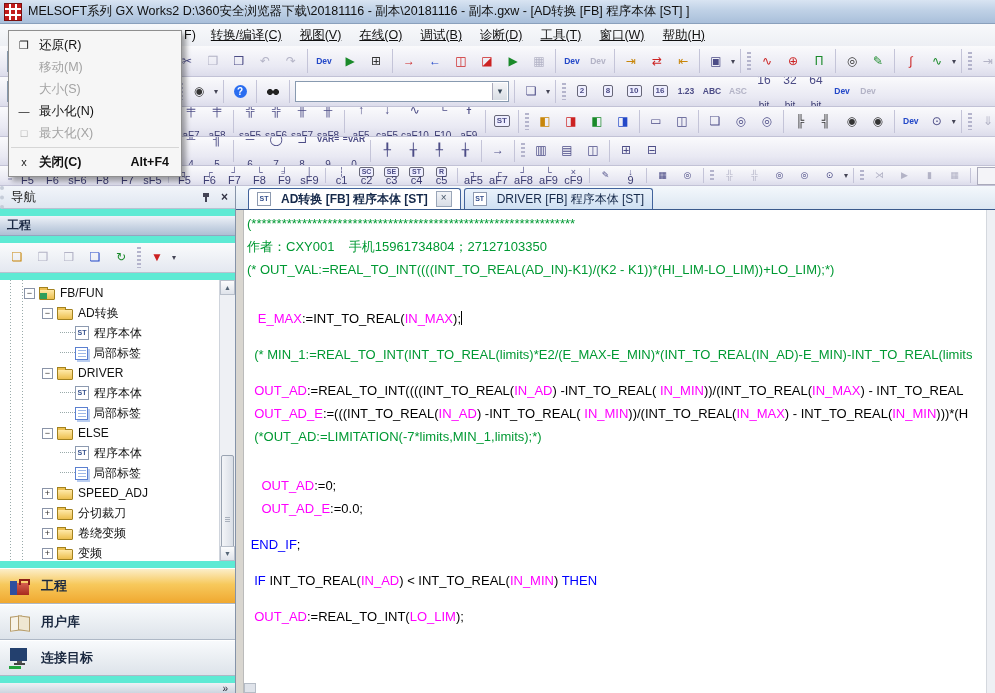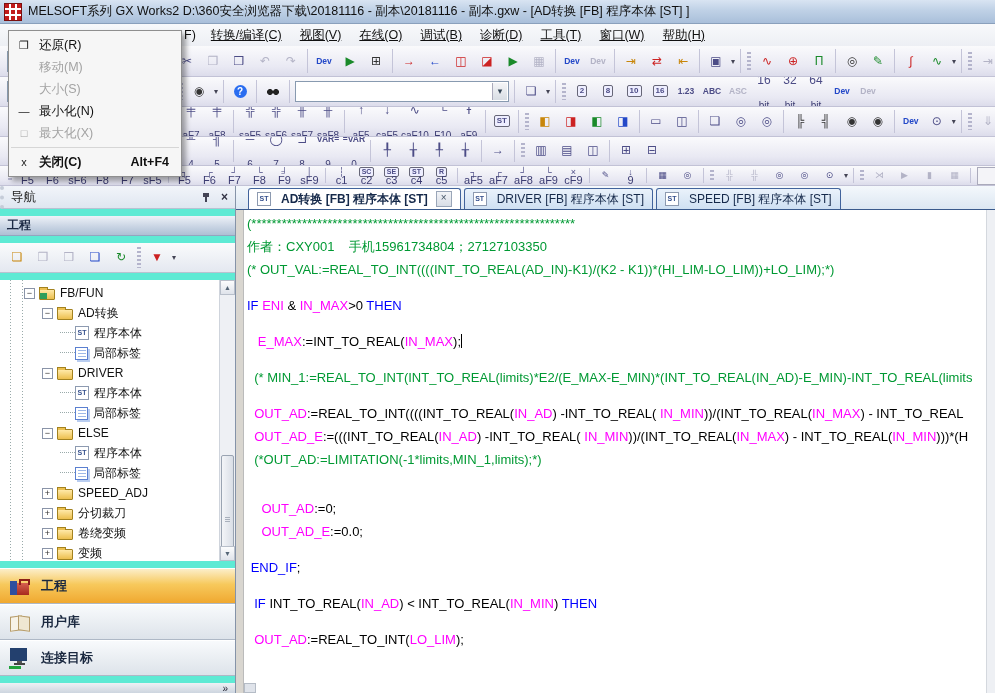--- a/index.html
+++ b/index.html
@@ -907,41 +907,36 @@
       <div class="tabbar" id="tabbar">
           <div class="tab active">
             <span class="ni st-file">ST</span>
             <span class="tab-label">AD转换 [FB] 程序本体 [ST]</span>
             <span class="tab-close">×</span>
           </div>
           <div class="tab">
             <span class="ni st-file">ST</span>
             <span class="tab-label">DRIVER [FB] 程序本体 [ST]</span>
           </div>
-          <div class="tab">
-            <span class="ni st-file">ST</span>
-            <span class="tab-label">SPEED [FB] 程序本体 [ST]</span>
-          </div>
         </div>
       <div class="code-wrap">
         <div class="gutter"></div>
         <div id="code">
             <div class="code-line"><span class="tk-c">(****************************************************************</span></div>
             <div class="code-line"><span class="tk-c">作者：CXY001    手机15961734804；27127103350</span></div>
             <div class="code-line"><span class="tk-c">(* OUT_VAL:=REAL_TO_INT((((INT_TO_REAL(AD_IN)-K1)/(K2 - K1))*(HI_LIM-LO_LIM))+LO_LIM);*)</span></div>
             <div class="code-line blank"></div>
-            <div class="code-line"><span class="tk-k">IF </span><span class="tk-v">ENI</span><span class="tk-t"> &amp; </span><span class="tk-v">IN_MAX</span><span class="tk-t">&gt;0 </span><span class="tk-k">THEN</span></div>
             <div class="code-line blank"></div>
             <div class="code-line"><span class="tk-t">   </span><span class="tk-v">E_MAX</span><span class="tk-t">:=INT_TO_REAL(</span><span class="tk-v">IN_MAX</span><span class="tk-t">);</span><span class="caret"></span></div>
             <div class="code-line blank"></div>
             <div class="code-line"><span class="tk-t">  </span><span class="tk-c">(* MIN_1:=REAL_TO_INT(INT_TO_REAL(limits)*E2/(E_MAX-E_MIN)*(INT_TO_REAL(IN_AD)-E_MIN)-INT_TO_REAL(limits</span></div>
             <div class="code-line blank"></div>
             <div class="code-line"><span class="tk-t">  </span><span class="tk-v">OUT_AD</span><span class="tk-t">:=REAL_TO_INT((((INT_TO_REAL(</span><span class="tk-v">IN_AD</span><span class="tk-t">) -INT_TO_REAL( </span><span class="tk-v">IN_MIN</span><span class="tk-t">))/(INT_TO_REAL(</span><span class="tk-v">IN_MAX</span><span class="tk-t">) - INT_TO_REAL</span></div>
             <div class="code-line"><span class="tk-t">  </span><span class="tk-v">OUT_AD_E</span><span class="tk-t">:=(((INT_TO_REAL(</span><span class="tk-v">IN_AD</span><span class="tk-t">) -INT_TO_REAL( </span><span class="tk-v">IN_MIN</span><span class="tk-t">))/(INT_TO_REAL(</span><span class="tk-v">IN_MAX</span><span class="tk-t">) - INT_TO_REAL(</span><span class="tk-v">IN_MIN</span><span class="tk-t">)))*(H</span></div>
-            <div class="code-line"><span class="tk-t">  </span><span class="tk-c">(*OUT_AD:=LIMITATION(-1*limits,MIN_1,limits);*)</span></div>
+            <div class="code-line"><span class="tk-t">  </span><span class="tk-c">(*OUT_AD:=LIMITATION(-7*limits,MIN_1,limits);*)</span></div>
             <div class="code-line blank"></div>
             <div class="code-line blank"></div>
             <div class="code-line"><span class="tk-t">    </span><span class="tk-v">OUT_AD</span><span class="tk-t">:=0;</span></div>
             <div class="code-line"><span class="tk-t">    </span><span class="tk-v">OUT_AD_E</span><span class="tk-t">:=0.0;</span></div>
             <div class="code-line blank"></div>
             <div class="code-line"><span class="tk-t"> </span><span class="tk-k">END_IF</span><span class="tk-t">;</span></div>
             <div class="code-line blank"></div>
             <div class="code-line"><span class="tk-t">  </span><span class="tk-k">IF</span><span class="tk-t"> INT_TO_REAL(</span><span class="tk-v">IN_AD</span><span class="tk-t">) &lt; INT_TO_REAL(</span><span class="tk-v">IN_MIN</span><span class="tk-t">) </span><span class="tk-k">THEN</span></div>
             <div class="code-line blank"></div>
             <div class="code-line"><span class="tk-t">  </span><span class="tk-v">OUT_AD</span><span class="tk-t">:=REAL_TO_INT(</span><span class="tk-v">LO_LIM</span><span class="tk-t">);</span></div>

